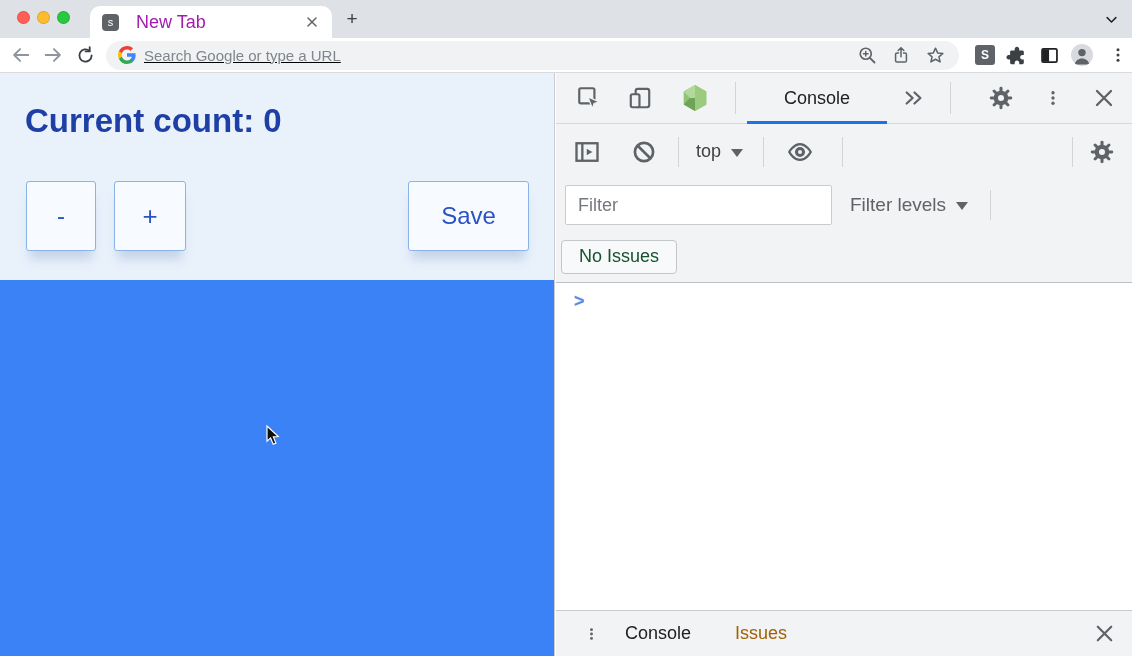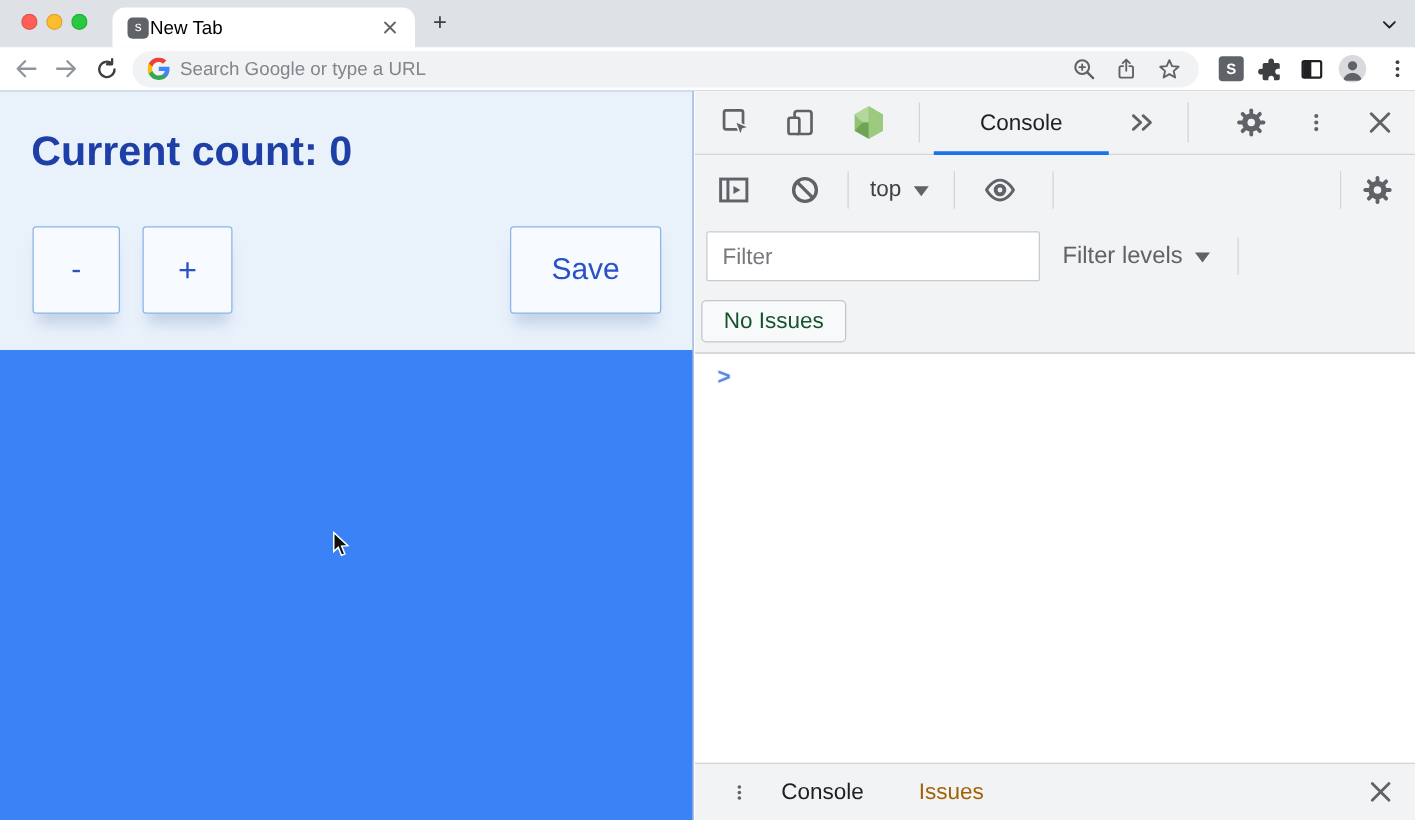--- a/index.html
+++ b/index.html
@@ -8,31 +8,31 @@
   #window { position:relative; width:1132px; height:656px; overflow:hidden; background:#fff; }
 
   
   .tabstrip { position:absolute; left:0; top:0; width:1132px; height:38px; background:#dee1e6; }
   .lights { position:absolute; left:17px; top:11px; display:flex; gap:7px; }
   .light { width:13px; height:13px; border-radius:50%; border:0.5px solid rgba(0,0,0,.12); }
   .tab { position:absolute; left:90px; top:6px; width:242px; height:32px; background:#fff;
          border-radius:10px 10px 0 0; display:flex; align-items:center; padding:0 12px; }
   .favicon { width:17px; height:17px; border-radius:4px; background:#5f6368; color:#fff;
              font-size:11px; display:flex; align-items:center; justify-content:center; }
-  .tab-title { margin-left:1px; font-size:15px; color:#000000; flex:1; }
+  .tab-title { margin-left:17px; font-size:18px; color:#a21caf; flex:1; }
   .newtab-btn { position:absolute; left:342px; top:9px; width:20px; height:20px; color:#3c4043;
                 font-size:19px; line-height:20px; text-align:center; font-weight:400; }
   .tabsearch { position:absolute; right:10px; top:9px; width:22px; height:20px; display:flex; align-items:center; justify-content:center; }
 
   
   .navbar { position:absolute; left:0; top:38px; width:1132px; height:35px; background:#fff;
             border-bottom:1px solid #d9dbde; display:flex; align-items:center; }
   .nav-ic { display:flex; align-items:center; justify-content:center; width:26px; height:26px; }
   .omnibox { margin-left:8px; width:853px; height:29px; background:#f0f2f4; border-radius:15px;
-             display:flex; align-items:center; padding:0 12px; }
+             display:flex; align-items:center; padding:0 12px;text-decoration:underline; }
   .omni-text { margin-left:8px; font-size:15px; color:#80868b; flex:1; border:none; background:transparent; outline:none; font-family:"Liberation Sans",sans-serif; }
   .omni-text::placeholder { color:#80868b; }
   .pill-ic { width:24px; height:24px; display:flex; align-items:center; justify-content:center; margin-left:10px; }
   .ext-badge { width:20px; height:20px; border-radius:3px; background:#5f6368; color:#fff; font-size:12px;
                font-weight:bold; display:flex; align-items:center; justify-content:center; margin-left:16px; }
   .after-ic { width:24px; height:24px; display:flex; align-items:center; justify-content:center; margin-left:9px; }
 
   
   .page { position:absolute; left:0; top:73px; width:555px; height:583px; background:#3b82f6; border-right:1px solid #c9cbce; }
   .hero { width:100%; height:207px; background:#e9f1fb; position:relative; }

